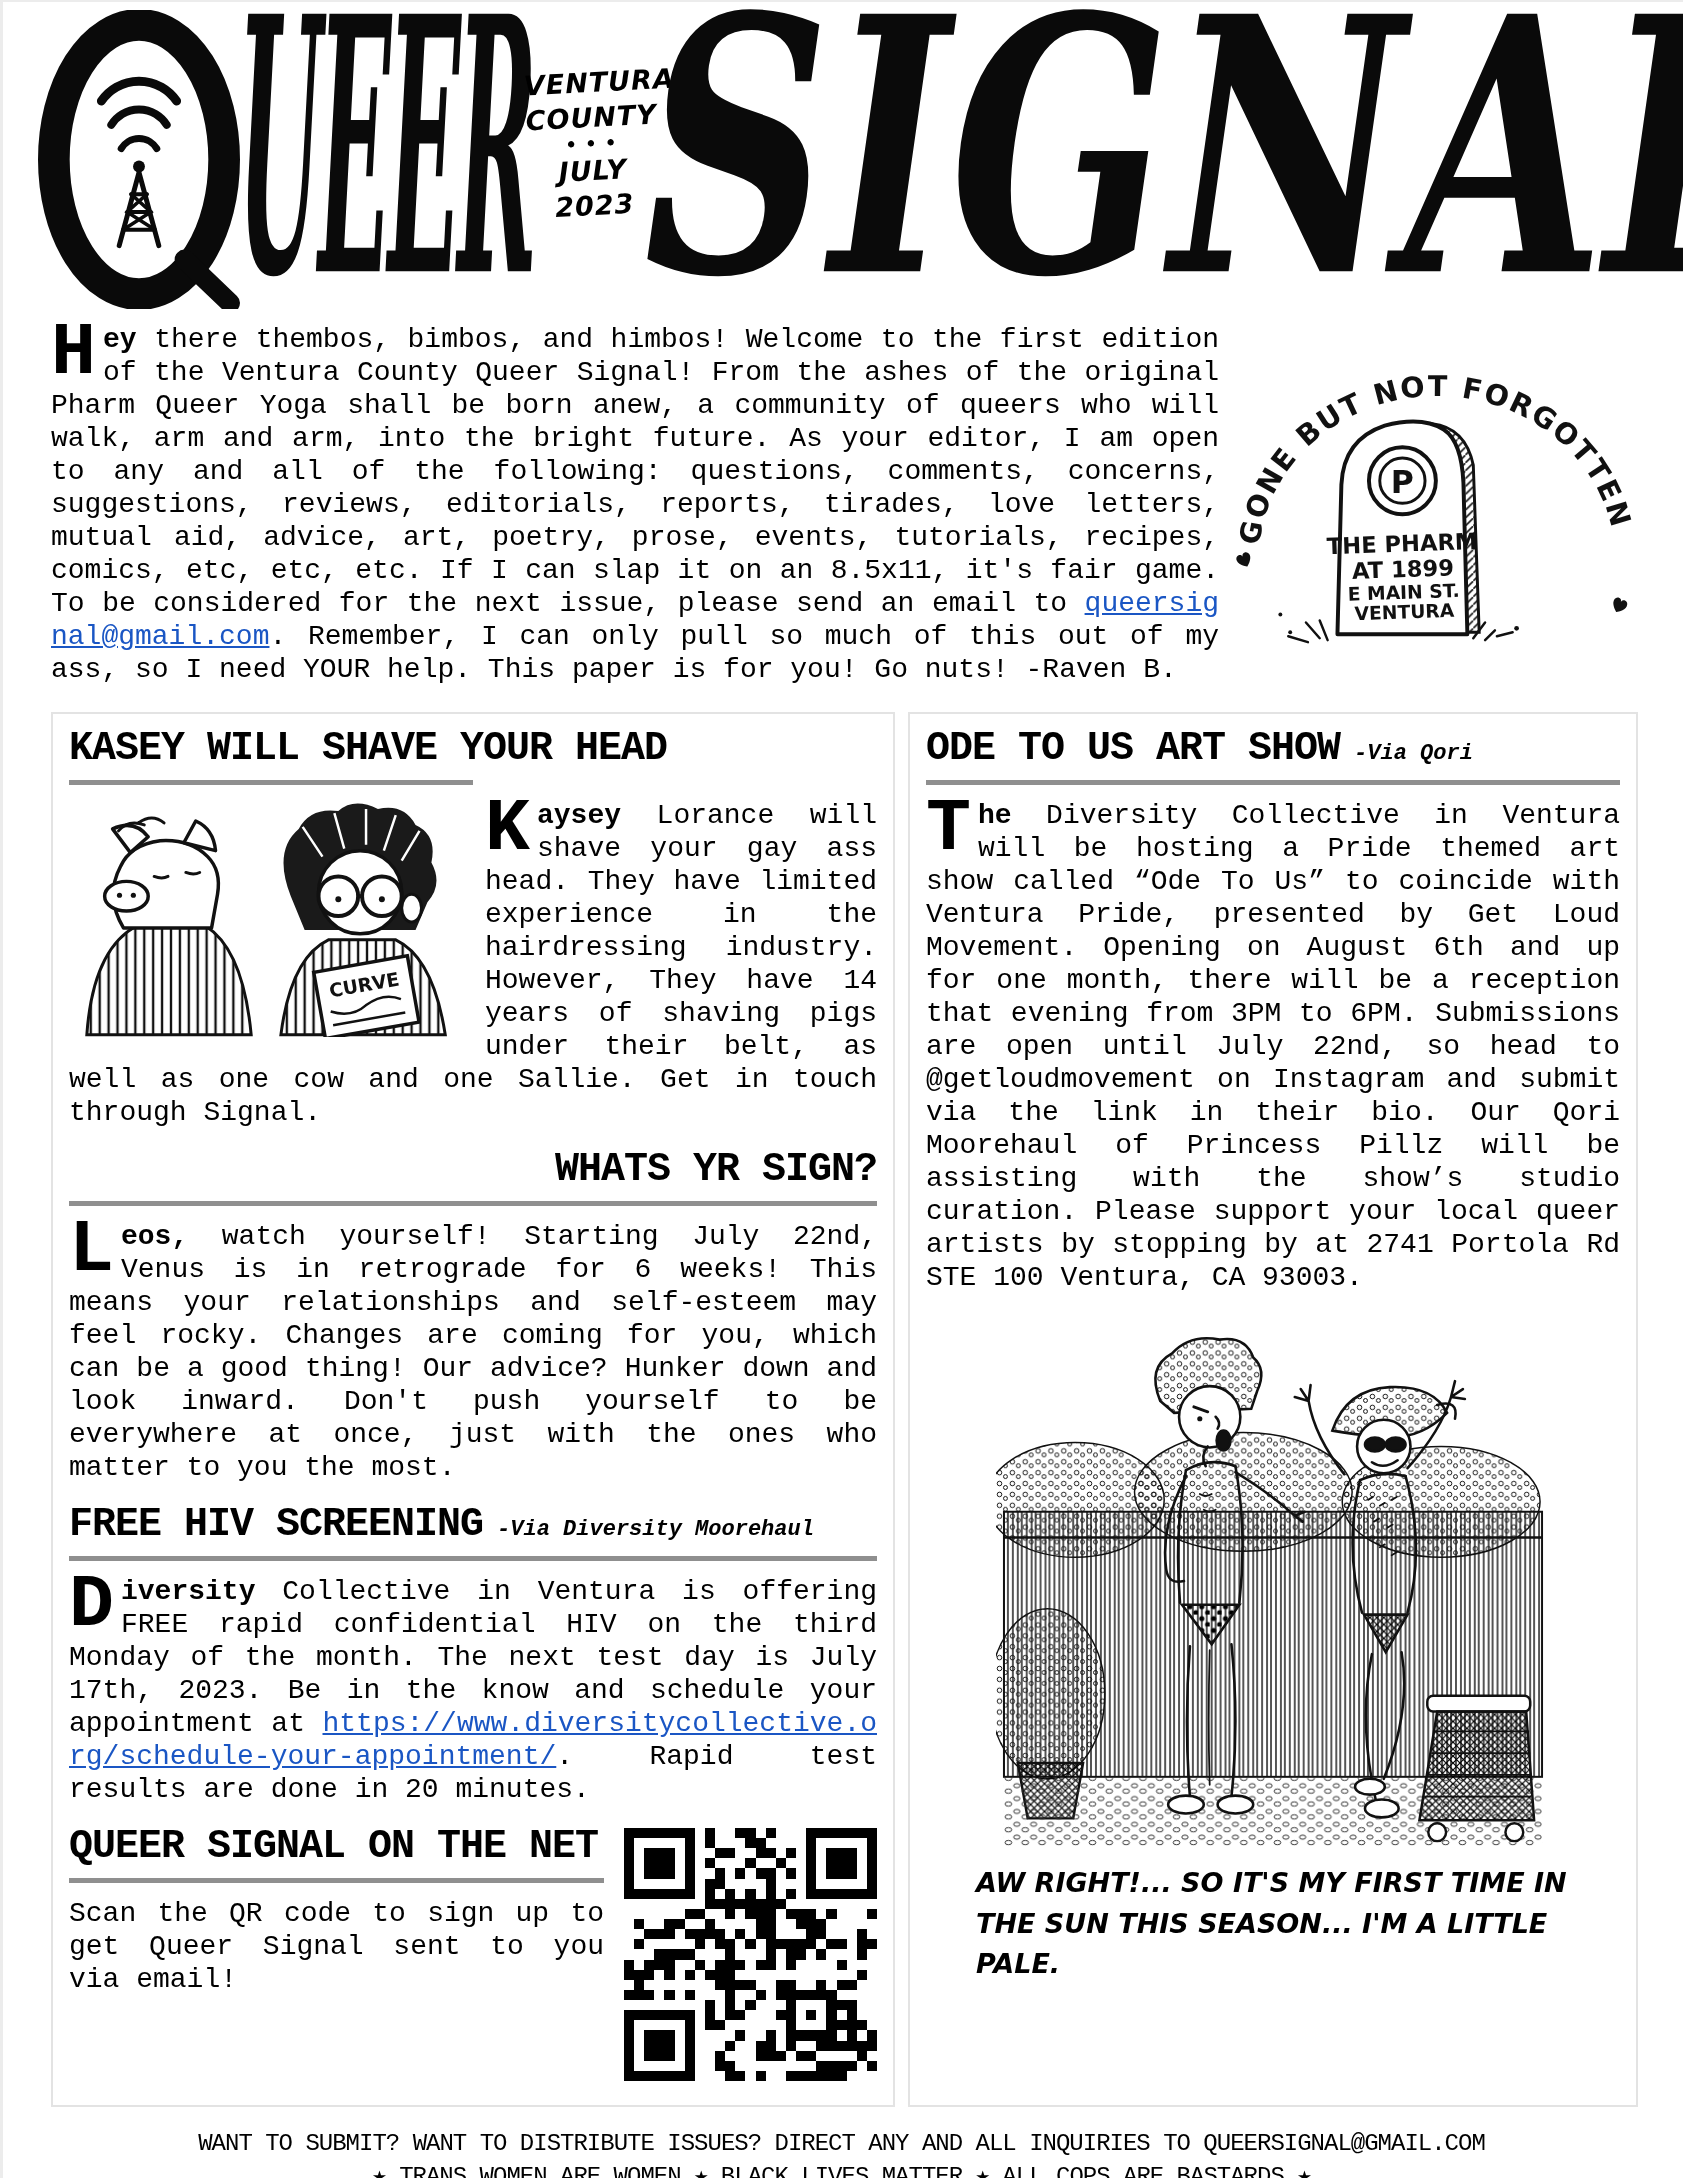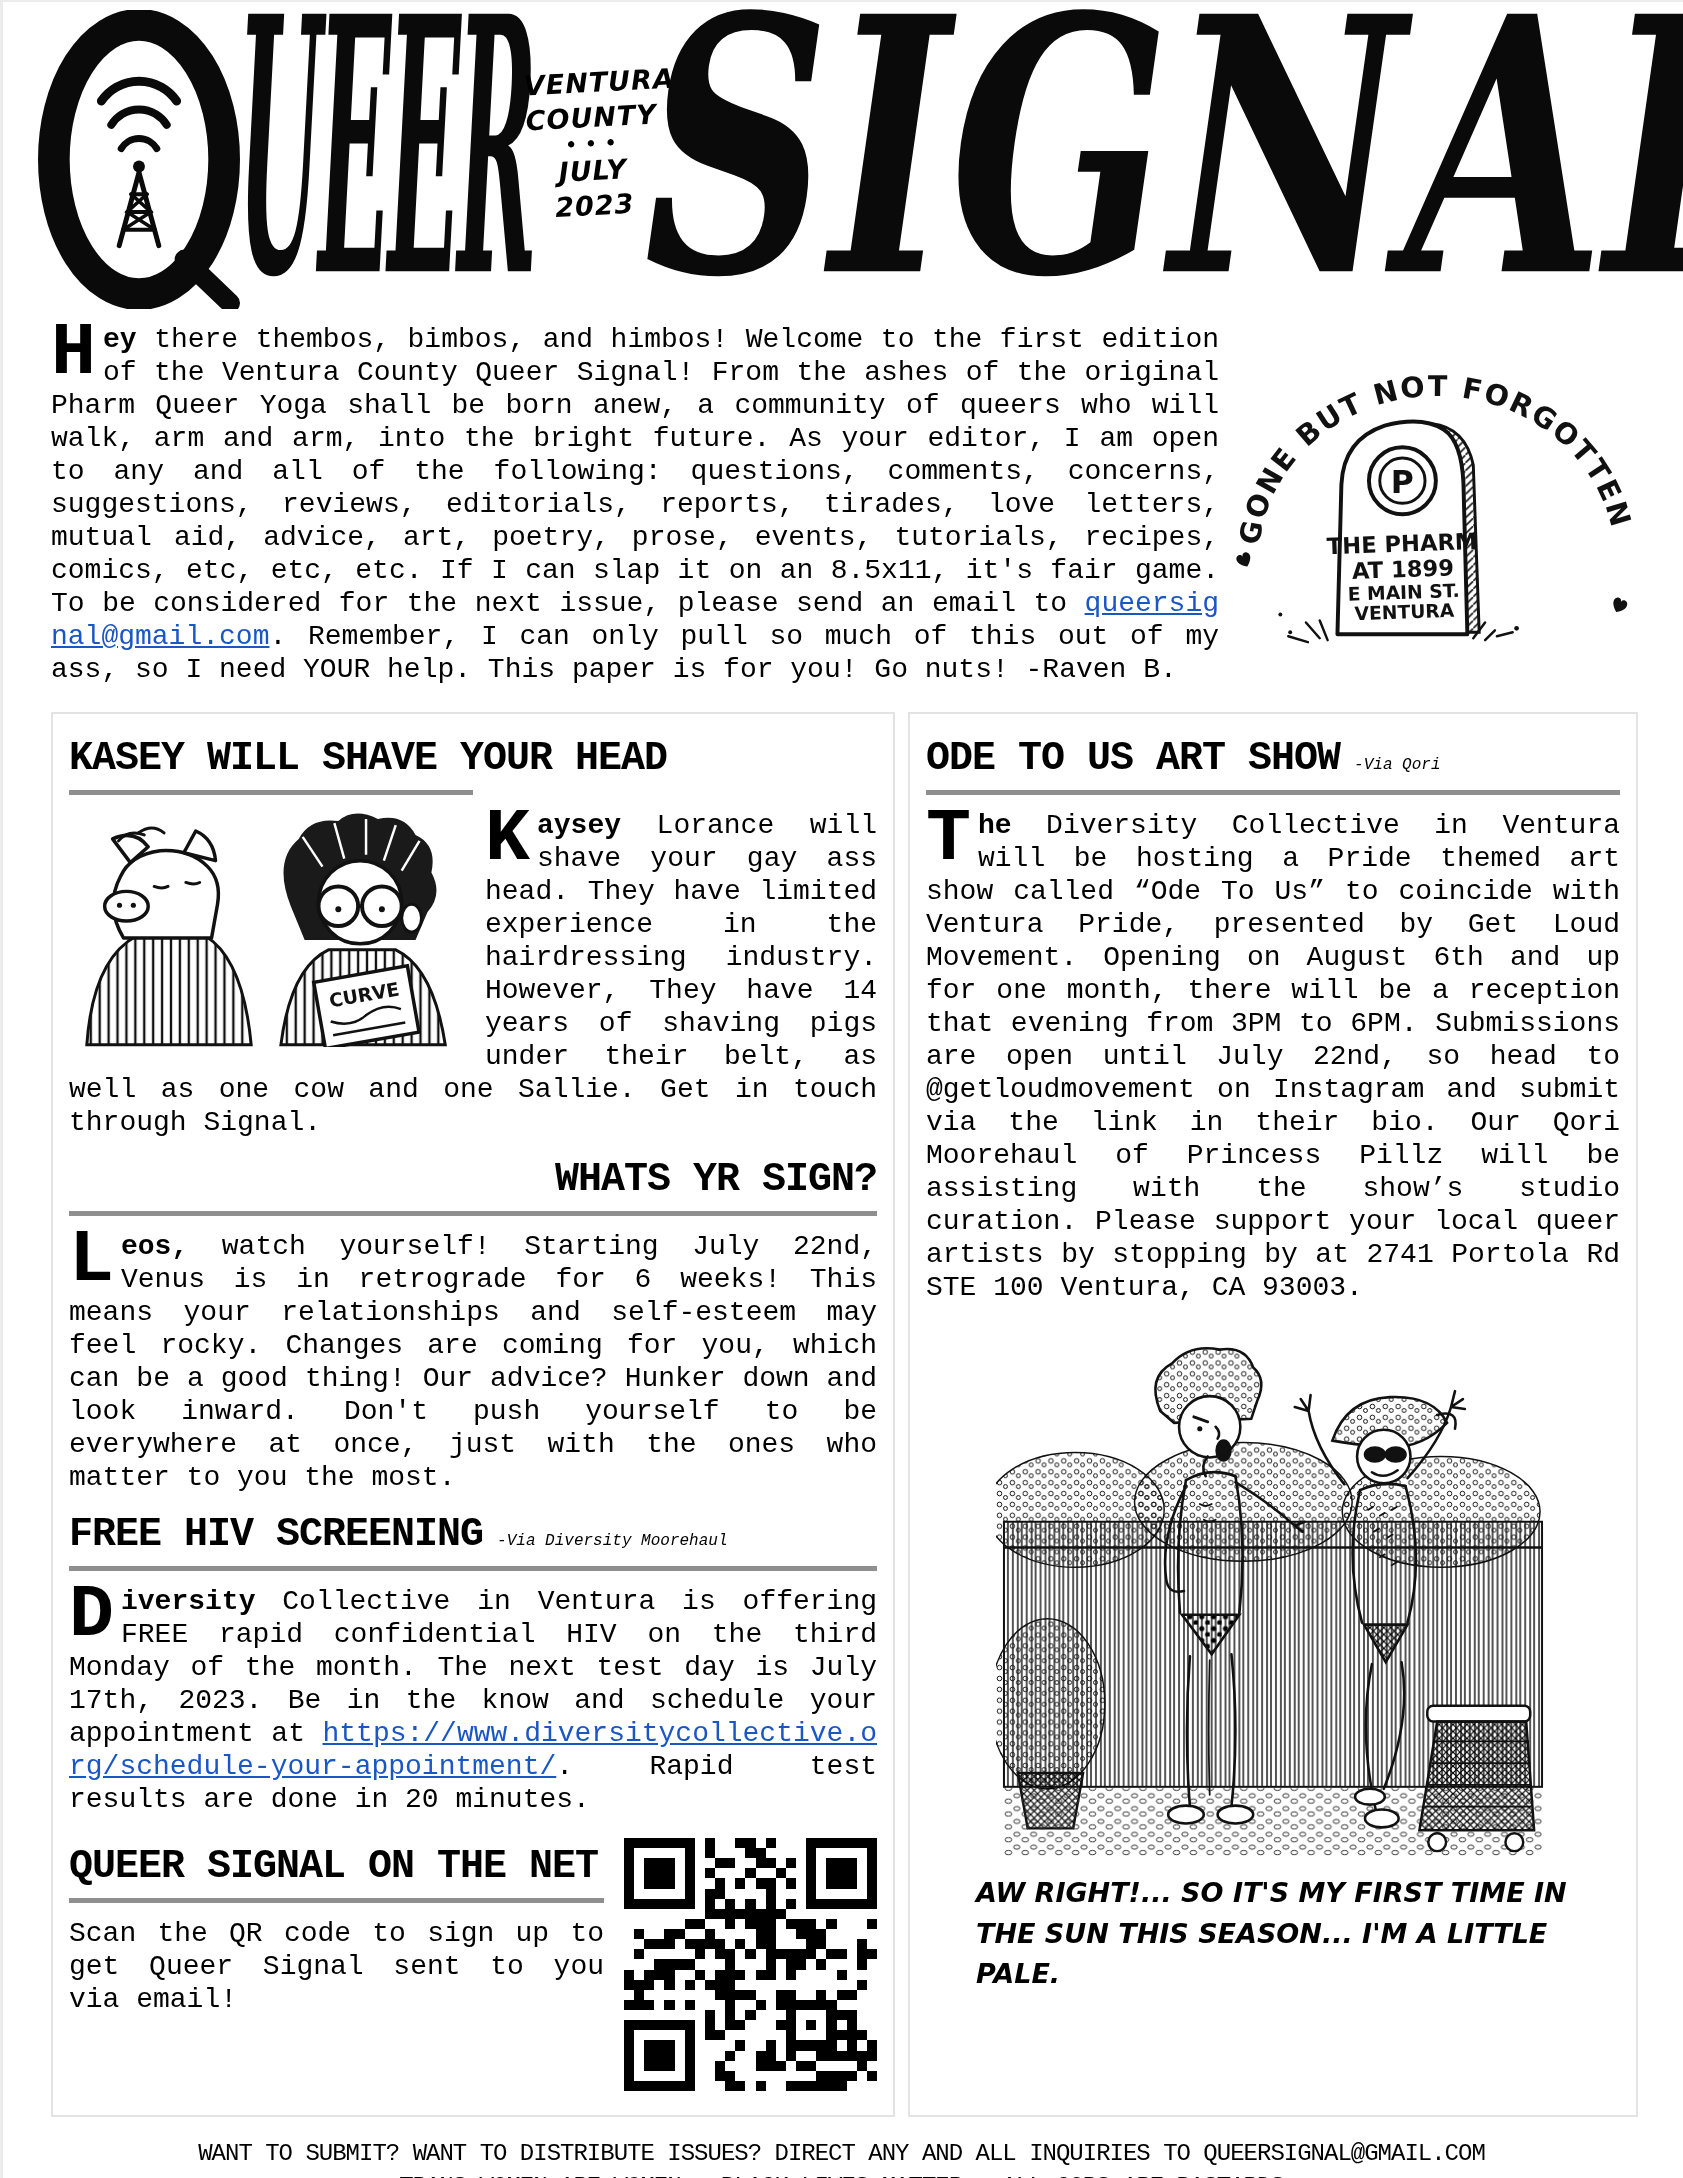--- a/index.html
+++ b/index.html
@@ -26,22 +26,22 @@
   b.lead{font-weight:bold;}
   .link{color:#1a56c4;text-decoration:underline;cursor:pointer;word-break:break-all;}
 
   
   .columns{display:flex;gap:13px;margin:26px 45px 0 51px;align-items:stretch;}
   .col{border:2px solid #e3e3e3;padding:12px 16px 16px;box-sizing:border-box;background:#fff;}
   .col-left{width:844px;min-height:1275px;}
   .col-right{flex:1;min-height:1275px;}
 
   h2.headline{font-family:"Liberation Mono",monospace;font-weight:bold;font-size:40px;
-              line-height:1.15;margin:10px 0 8px;letter-spacing:-1px;}
-  h2 .via{font-style:italic;font-weight:normal;font-size:16px;letter-spacing:0;margin-left:14px;}
+              line-height:1.15;margin:0 0 8px;letter-spacing:-1px;}
+  h2 .via{font-style:italic;font-weight:bold;font-size:22px;letter-spacing:0;margin-left:14px;}
   .rule{height:5px;background:#8f8f8f;margin:8px 0 14px;overflow:hidden;}
   .rule.half{width:50%;}
   .col p{margin:0 0 8px;font-size:28px;line-height:33px;text-align:justify;}
   .align-right{text-align:right;}
 
   .kasey-img{float:left;width:402px;height:236px;margin:2px 14px 4px 0;}
   .sect{margin-top:18px;}
   .net{overflow:hidden;margin-top:18px;}
   .qr-box{float:right;width:253px;height:253px;margin:4px 0 8px 20px;}
   .qr-box svg{width:253px;height:253px;shape-rendering:crispEdges;}

